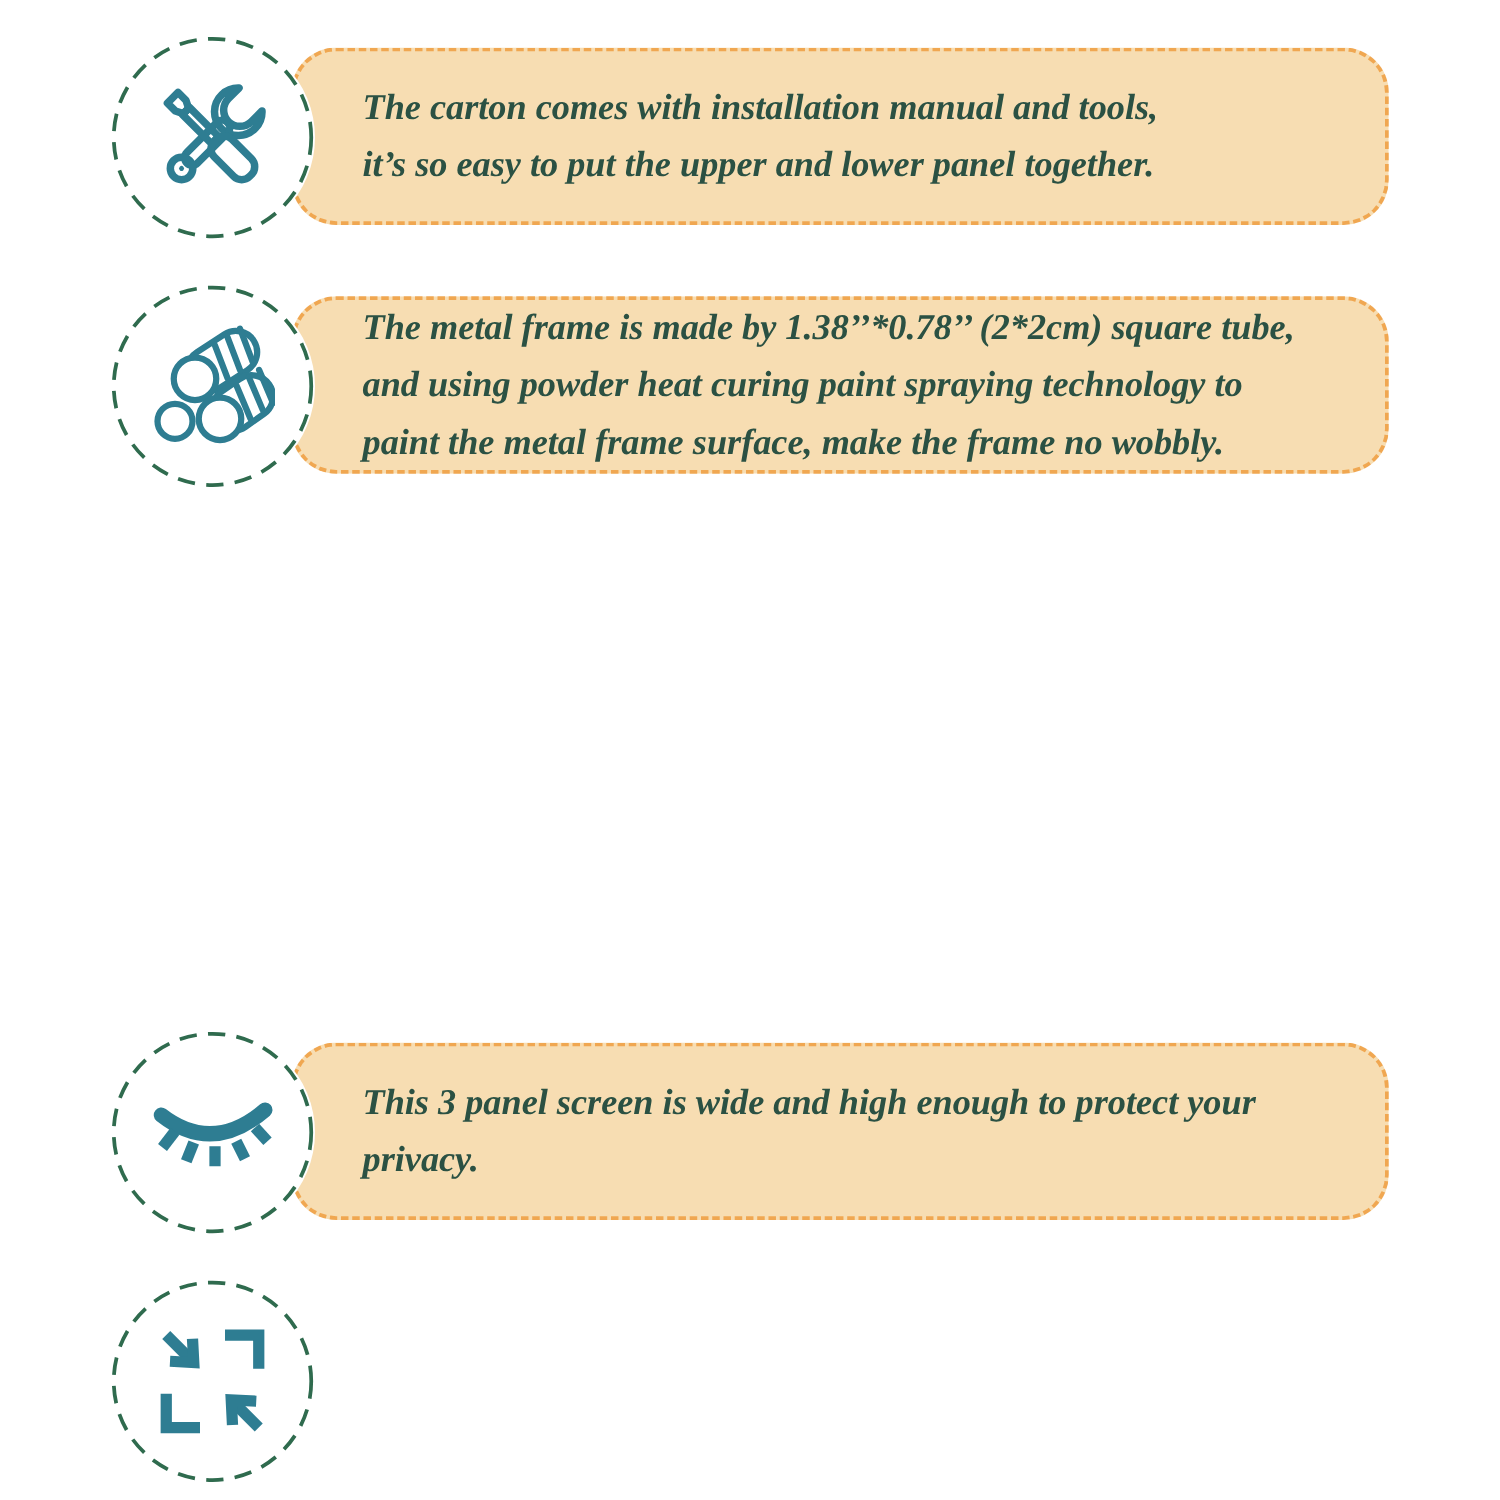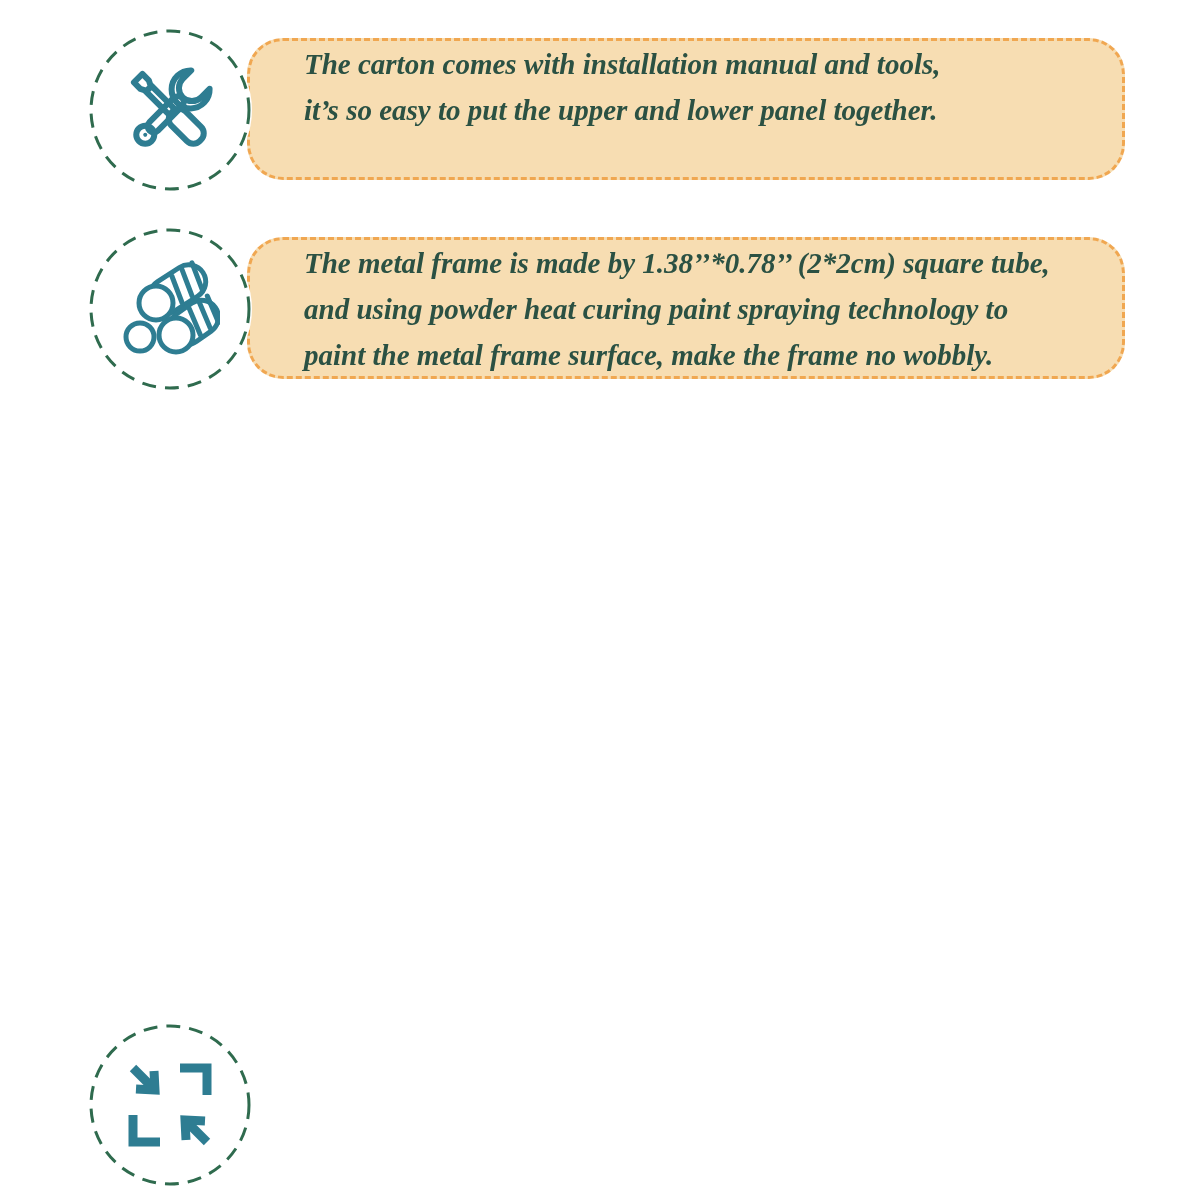--- a/index.html
+++ b/index.html
@@ -25,30 +25,30 @@
   }
   .row-0 { top: 28px; }
   .row-1 { top: 227px; }
   .row-2 { top: 426px; }
   .row-3 { top: 625px; }
   .row-4 { top: 824px; }
   .row-5 { top: 1023px; }
 
   .bubble {
     position: absolute;
-    left: 247px;
+    left: 233px;
     top: 10px;
     width: 872px;
     height: 136px;
     background: var(--box-fill, #f7ddb2);
     border: 3px dashed var(--box-orange, #f0a751);
     border-radius: 36px;
     z-index: 1;
     display: flex;
-    align-items: flex-start;
+    align-items: center;
   }
   .bubble .text {
     margin: 0;
     padding-left: 54px;
     padding-right: 8px;
     white-space: pre-line;
     font-style: italic;
     font-weight: bold;
     font-size: 29px;
     line-height: 46px;
@@ -132,20 +132,41 @@
         </g>
         <circle cx="36" cy="44" r="17"></circle>
         <circle cx="56" cy="76" r="17"></circle>
         <circle cx="20" cy="78" r="14"></circle>
       </svg>
     </div>
   </div>
 
 
 
+  <div class="row row-4">
+    <div class="bubble">
+      <p class="text">This 3 panel screen is wide and high enough to protect your
+privacy.</p>
+    </div>
+    <div class="icon-circle">
+      <svg class="ring" viewBox="0 0 164 164">
+        <circle cx="82" cy="82" r="79" fill="none" stroke="currentColor" stroke-width="3" stroke-dasharray="14 9"></circle>
+      </svg>
+      <svg class="glyph" viewBox="0 0 100 100" fill="none" stroke="currentColor">
+        <path d="M9 36 Q50 68 92 32" stroke-width="12" stroke-linecap="round"></path>
+        <g stroke-width="9" stroke-linecap="butt">
+          <line x1="20" y1="49" x2="10" y2="62"></line>
+          <line x1="35" y1="58" x2="29" y2="73"></line>
+          <line x1="52" y1="61" x2="52" y2="77"></line>
+          <line x1="69" y1="57" x2="76" y2="71"></line>
+          <line x1="84" y1="46" x2="94" y2="57"></line>
+        </g>
+      </svg>
+    </div>
+  </div>
 
   <div class="row row-5">
     <div class="icon-circle">
       <svg class="ring" viewBox="0 0 164 164">
         <circle cx="82" cy="82" r="79" fill="none" stroke="currentColor" stroke-width="3" stroke-dasharray="14 9"></circle>
       </svg>
       <svg class="glyph" viewBox="0 0 100 100" fill="none" stroke="currentColor" stroke-width="9" stroke-linecap="butt" stroke-linejoin="miter">
         <path d="M13 13 L33 33"></path>
         <path d="M34 16 L35 35 L16 34"></path>
         <path d="M60 13 H87 V40"></path>

